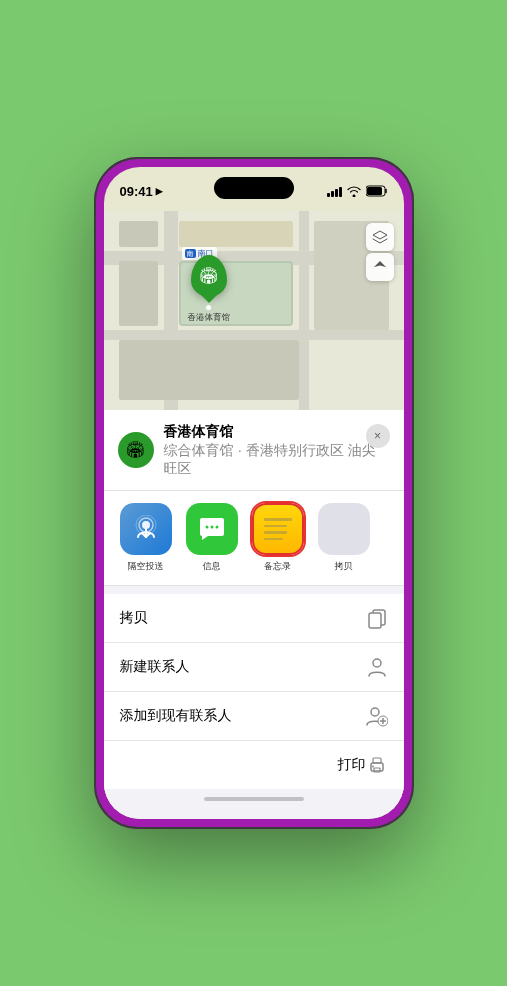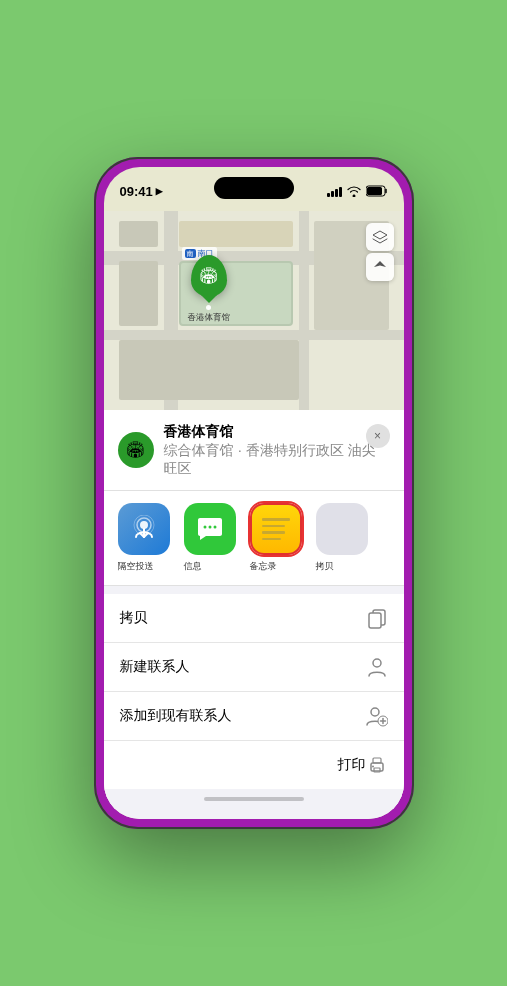--- a/index.html
+++ b/index.html
@@ -301,21 +301,21 @@
       background: #fff;
       padding: 12px 14px;
       display: flex;
       gap: 10px;
       overflow-x: auto;
       border-bottom: 0.5px solid #e0e0e0;
     }
     .share-item {
       display: flex;
       flex-direction: column;
-      align-items: flex-start;
+      align-items: center;
       gap: 5px;
       min-width: 56px;
     }
     .share-icon-wrap {
       width: 52px;
       height: 52px;
       border-radius: 14px;
       display: flex;
       align-items: center;
       justify-content: center;

